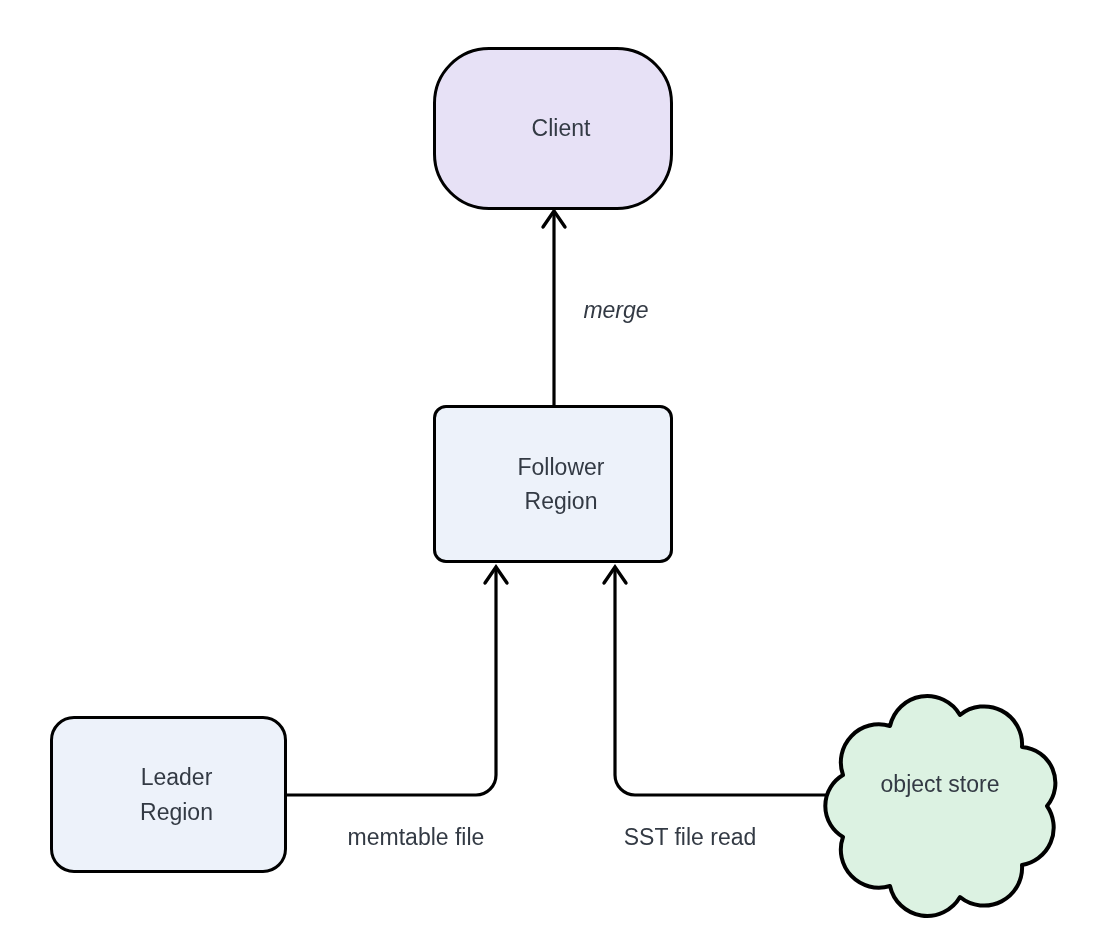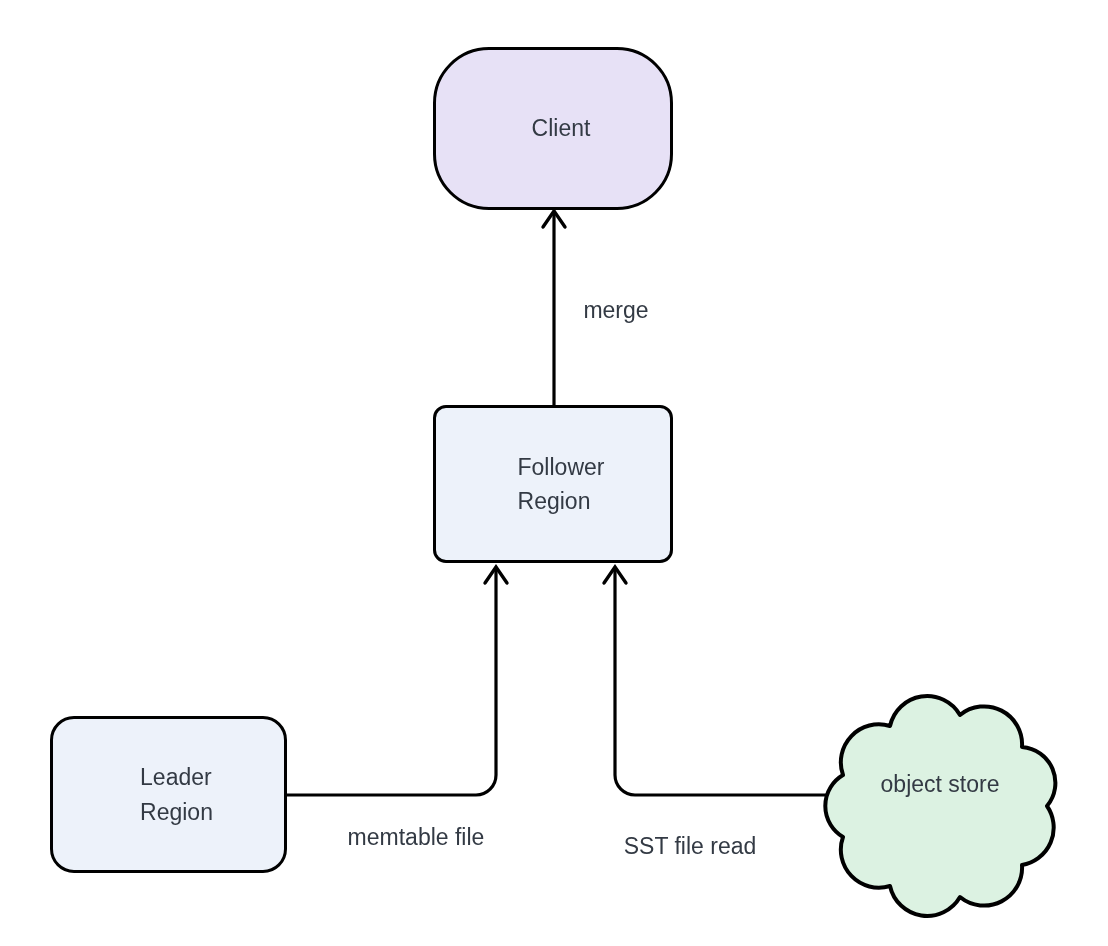--- a/index.html
+++ b/index.html
@@ -45,21 +45,21 @@
     fill: var(--cloud-fill);
     stroke: var(--stroke);
     stroke-width: 4;
     stroke-linejoin: round;
   }
   .node {
     position: absolute;
     display: flex;
     align-items: center;
     justify-content: center;
-    text-align: left;
+    text-align: center;
     border: 3.4px solid var(--stroke);
     font-size: 23px;
     line-height: 1.5;
     color: var(--text);
     white-space: pre-line;
     padding-left: 16px;
   }
   .node-client {
     left: 433px; top: 47px;
     width: 240px; height: 163px;
@@ -88,23 +88,23 @@
   }
   .edge-label {
     position: absolute;
     transform: translate(-50%, -50%);
     font-size: 23px;
     color: var(--text);
     white-space: nowrap;
     background: var(--canvas-bg);
     padding: 0 3px;
   }
-  .edge-label-merge   { left: 616px; top: 310px; }
+  .edge-label-merge   { left: 616px; top: 310px; font-style: italic; }
   .edge-label-memtable{ left: 416px; top: 837px; }
-  .edge-label-sst     { left: 690px; top: 837px; margin-top: 9px; }
+  .edge-label-sst     { left: 690px; top: 837px; }
 </style>
 </head>
 <body>
 
 <div class="canvas">
 
   <svg class="edges-svg" viewBox="0 0 1108 946" xmlns="http://www.w3.org/2000/svg">
 
     <g>
       <path class="edge-path" d="M 554 405 L 554 214"></path>

